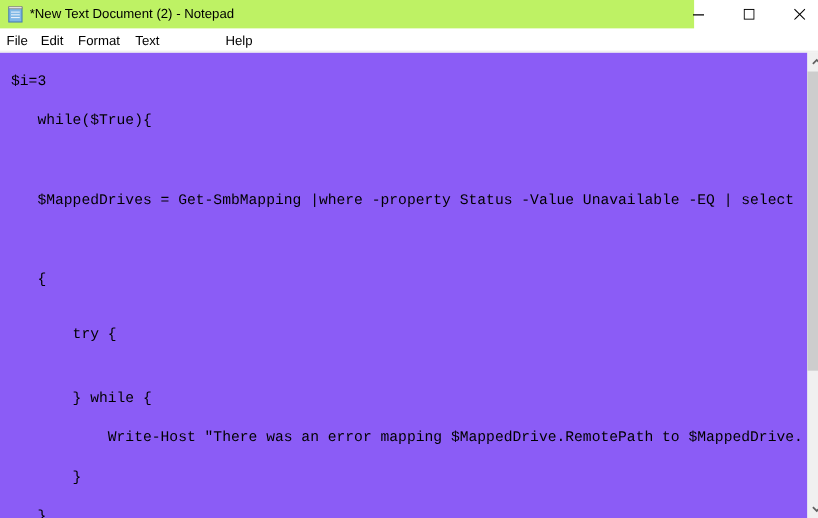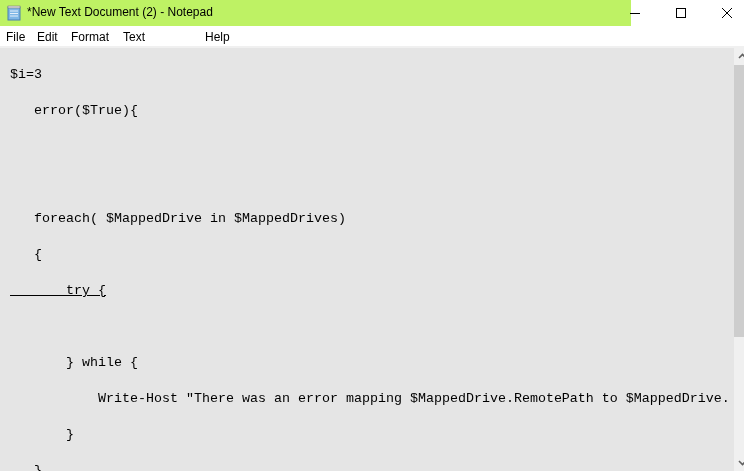--- a/index.html
+++ b/index.html
@@ -20,21 +20,21 @@
     position: absolute; top: 0; width: 46px; height: 26px; display: flex; align-items: center; justify-content: center;
   }
   .menubar {
     position: absolute; left: 0; top: 26px; width: 744px; height: 21px; background: #ffffff;
   }
   .menu-item {
     position: absolute; top: 4px; font-size: 12px; color: #000; white-space: nowrap;
   }
   .divider { position: absolute; left: 0; top: 46px; width: 744px; height: 2px; background: #f0f0f0; }
   .editor {
-    position: absolute; left: 0; top: 48px; width: 734px; height: 423px; overflow: hidden; background: #e5e5e5;
+    position: absolute; left: 0; top: 48px; width: 734px; height: 423px; overflow: hidden; background: #8b5cf6;
   }
   .line {
     position: absolute; left: 10px; height: 18px; font-family: "Liberation Mono", "DejaVu Sans Mono", monospace;
     font-size: 13.33px; color: #000; white-space: pre; line-height: 18px;
   }
   .scrollbar {
     position: absolute; left: 734px; top: 48px; width: 17px; height: 423px; background: #f0f0f0;
   }
   .scroll-up { position: absolute; left: 0; top: 0; width: 17px; height: 17px; }
   .scroll-thumb { position: absolute; left: 0; top: 17px; width: 17px; height: 272px; background: #cdcdcd; }
@@ -76,24 +76,24 @@
   <span class="menu-item" style="left:37px;text-align:center;">Edit</span>
   <span class="menu-item" style="left:71px;">Format</span>
   <span class="menu-item" style="left:123px;">Text</span>
   <span class="menu-item" style="left:162px;margin-left:43px;">Help</span>
 </div>
 
 <div class="divider"></div>
 
 <div class="editor">
   <div class="line" style="top:18px;">$i=3</div>
-  <div class="line" style="top:54px;">   error($True){</div>
-  <div class="line" style="top:162px;">   foreach( $MappedDrive in $MappedDrives)</div>
+  <div class="line" style="top:54px;">   while($True){</div>
+  <div class="line" style="top:126px;">   $MappedDrives = Get-SmbMapping |where -property Status -Value Unavailable -EQ | select</div>
   <div class="line" style="top:198px;">   {</div>
-  <div class="line" style="top:234px;text-decoration:underline;">       try {</div>
+  <div class="line" style="top:248px;">       try {</div>
   <div class="line" style="top:306px;">       } while {</div>
   <div class="line" style="top:342px;">           Write-Host "There was an error mapping $MappedDrive.RemotePath to $MappedDrive.</div>
   <div class="line" style="top:378px;">       }</div>
   <div class="line" style="top:414px;">   }</div>
 </div>
 
 <div class="scrollbar">
   <div class="scroll-up">
     <svg width="17" height="17" viewBox="0 0 17 17">
       <polyline points="5,10 8.5,6.5 12,10" fill="none" stroke="#606060" stroke-width="1.6"></polyline>

